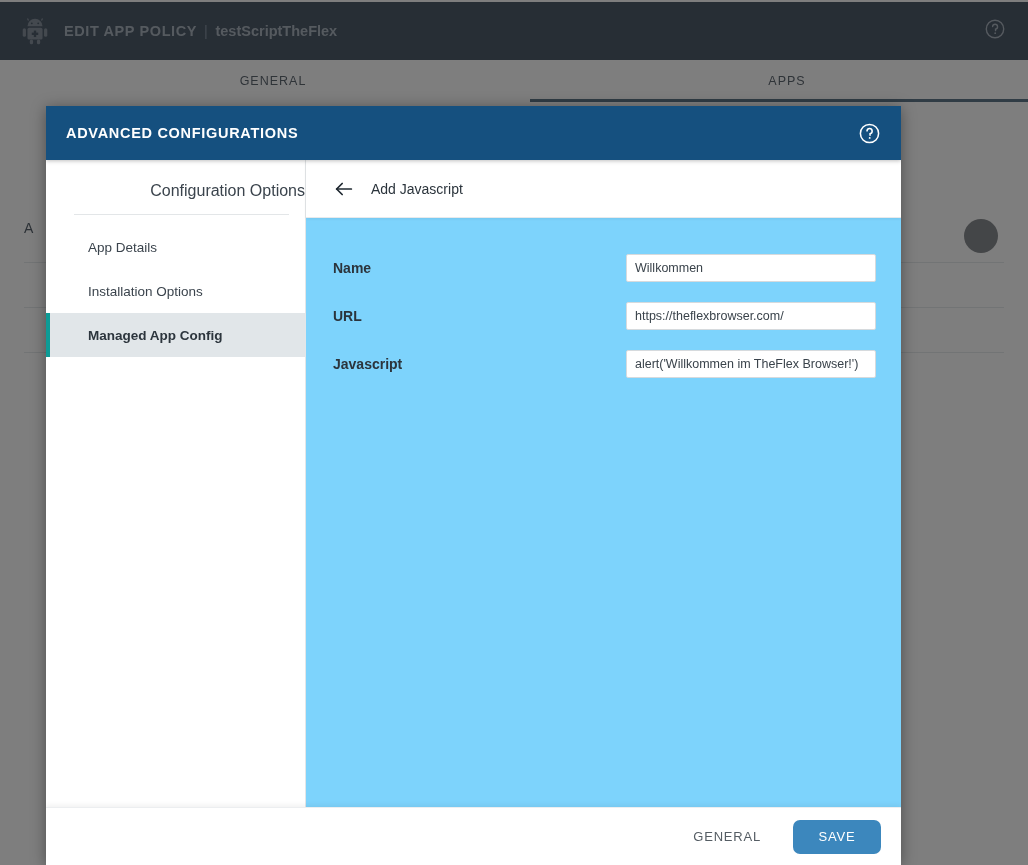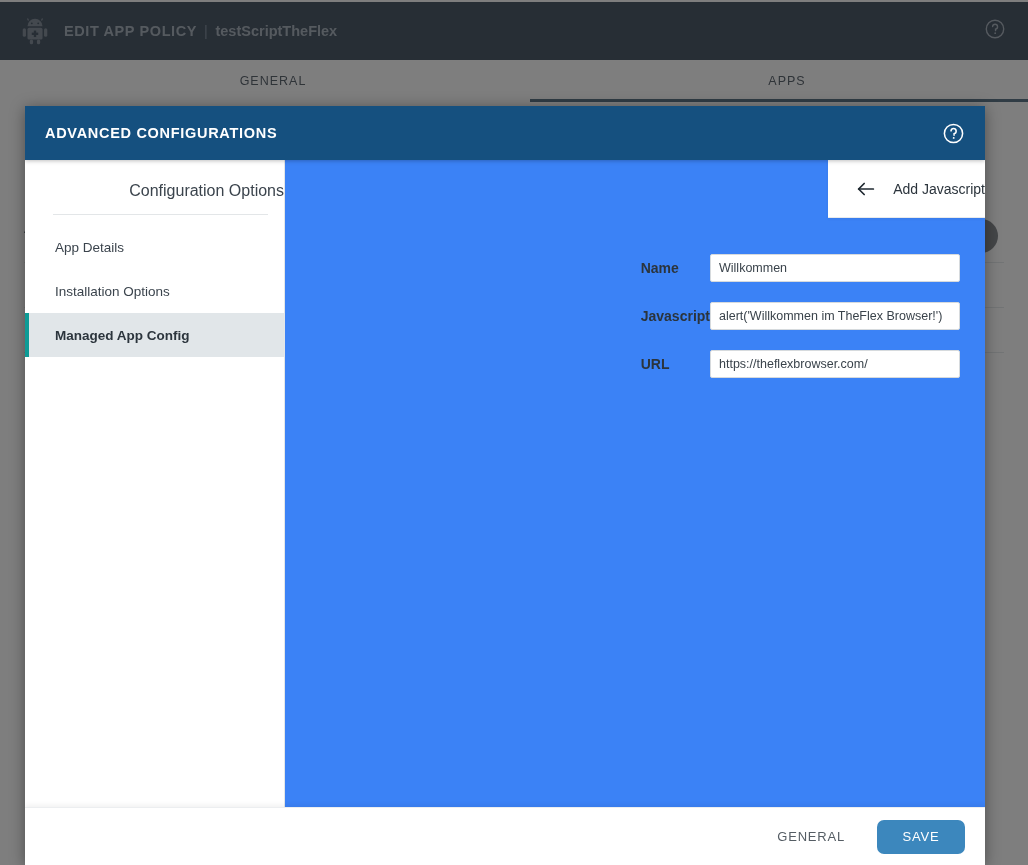--- a/index.html
+++ b/index.html
@@ -126,23 +126,23 @@
   
   .scrim {
     position: absolute;
     inset: 0;
     background: rgba(40,40,40,.60);
   }
 
   
   .modal {
     position: absolute;
-    left: 25px;
+    left: 46px;
     top: 106px;
-    width: 960px;
+    width: 855px;
     height: 759px;
     background: #ffffff;
     box-shadow: 0 2px 14px rgba(0,0,0,.38);
     display: flex;
     flex-direction: column;
     overflow: hidden;
   }
 
   .modal-header {
     height: 54px;
@@ -190,21 +190,21 @@
   }
   .side-sep {
     height: 1px;
     background: #e3e6e8;
     margin: 0 16px 10px 28px;
   }
   .side-item {
     height: 44px;
     display: flex;
     align-items: center;
-    padding-left: 30px;
+    padding-left: 42px;
     font-size: 13.5px;
     color: #3b444d;
     position: relative;
     cursor: pointer;
   }
   .side-item .bar {
     position: absolute;
     left: 0; top: 0; bottom: 0;
     width: 4px;
     background: transparent;
@@ -214,23 +214,22 @@
     font-weight: 700;
     color: #2c353d;
   }
   .side-item.selected .bar { background: #0d9b96; }
 
   
   .content {
     flex: 1 1 auto;
     display: flex;
     flex-direction: column;
-    background: #3b82f6;
+    background: #7dd3fc;
     min-width: 0;
-    align-items: flex-end;
   }
 
   .content-head {
     height: 58px;
     flex: 0 0 auto;
     display: flex;
     align-items: center;
     padding-left: 27px;
     border-bottom: 1px solid #e8eaec;
     box-shadow: 0 1px 3px rgba(0,0,0,.06);
@@ -421,33 +420,33 @@
       <div class="form">
 
         <div class="form-row">
           <span class="form-label">Name</span>
           <span class="form-field">
             <input type="text" value="Willkommen" style="">
           </span>
         </div>
 
         <div class="form-row">
+          <span class="form-label">URL</span>
+          <span class="form-field">
+            <input type="text" value="https://theflexbrowser.com/" style="">
+          </span>
+        </div>
+
+        <div class="form-row">
           <span class="form-label">Javascript</span>
           <span class="form-field">
             <input type="text" value="alert('Willkommen im TheFlex Browser!')" style="">
           </span>
         </div>
 
-        <div class="form-row">
-          <span class="form-label">URL</span>
-          <span class="form-field">
-            <input type="text" value="https://theflexbrowser.com/" style="">
-          </span>
-        </div>
-
       </div>
     </div>
   </div>
 
   <div class="modal-footer">
     <button class="btn-cancel">GENERAL</button>
     <button class="btn-save">SAVE</button>
   </div>
 </div>
 

